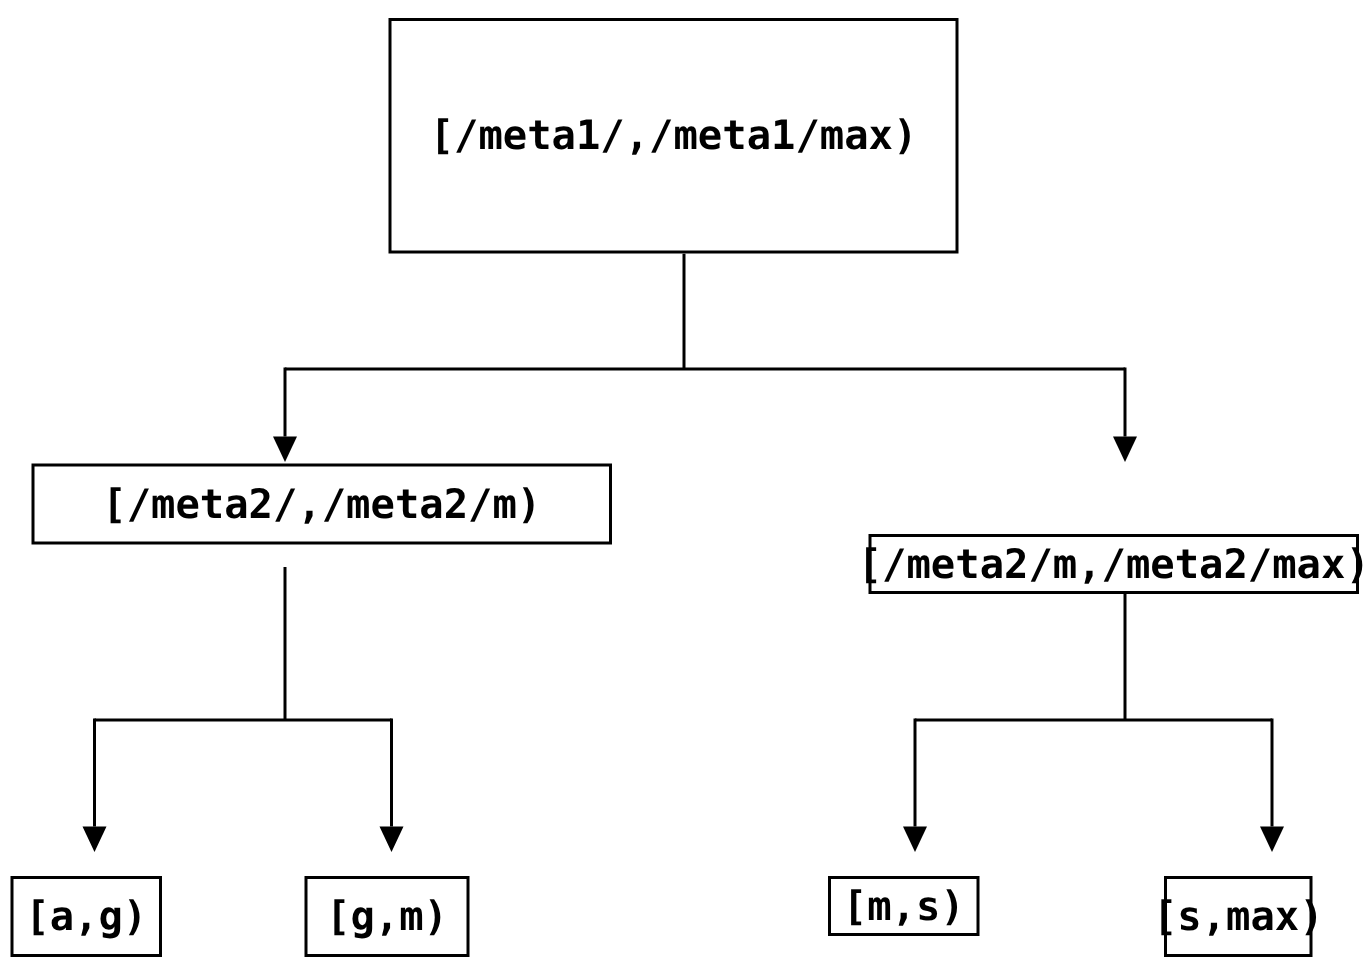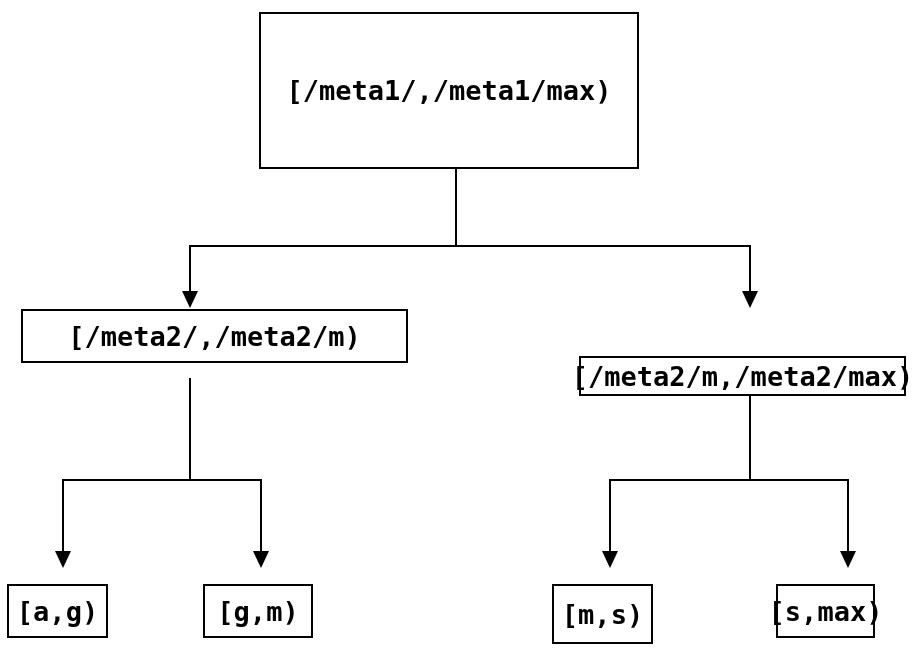--- a/index.html
+++ b/index.html
@@ -42,21 +42,21 @@
     font-size: 27px;
     font-weight: bold;
     white-space: pre;
     line-height: 1;
   }
   .node-root   { left: 259px; top: 12px;  width: 380px; height: 157px; }
   .node-l2a    { left: 21px;  top: 309px; width: 387px; height: 54px; }
   .node-l2b    { left: 579px; top: 324px; width: 327px; height: 40px; margin-top: 32px; }
   .node-leaf1  { left: 7px;   top: 584px; width: 101px; height: 54px; }
   .node-leaf2  { left: 203px; top: 584px; width: 110px;  height: 54px; }
-  .node-leaf3  { left: 552px; top: 584px; width: 101px; height: 60px; }
+  .node-leaf3  { left: 552px; top: 584px; width: 101px; height: 40px; }
   .node-leaf4  { left: 776px; top: 584px; width: 99px; height: 54px; }
 </style>
 </head>
 <body>
 
 <div class="canvas">
 
   <svg class="edges" viewBox="0 0 912 652" aria-hidden="true">
 
     <g>

